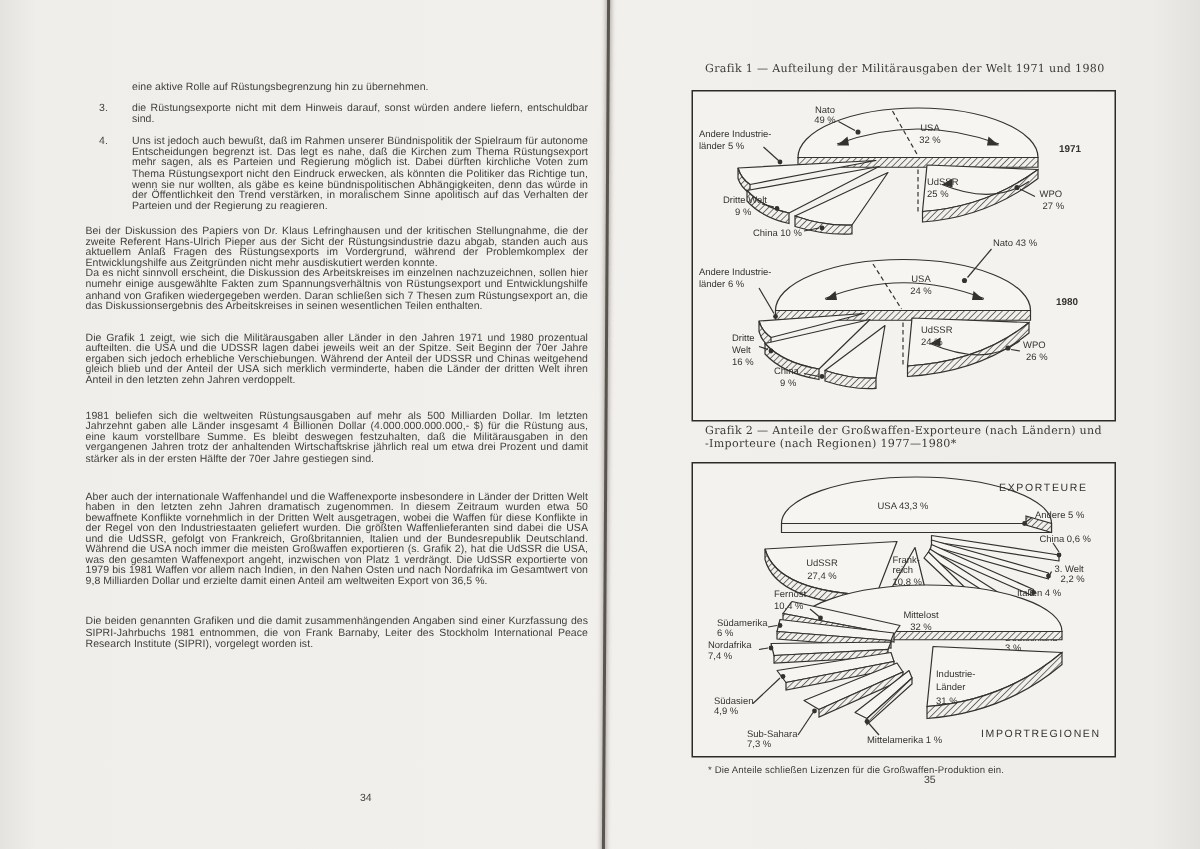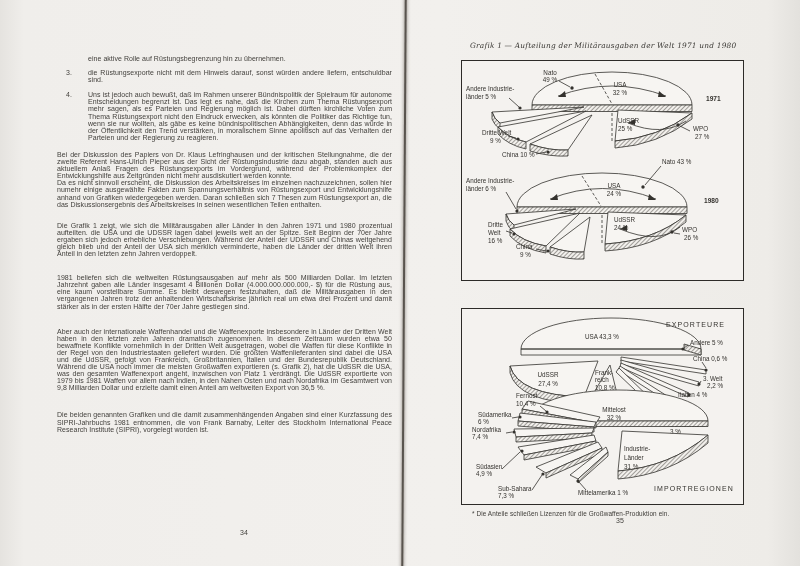--- a/index.html
+++ b/index.html
@@ -15,21 +15,21 @@
   .item{display:flex}
   .item .num{flex:0 0 22px;padding-left:9px;text-align:left}
   .item .itxt{flex:1;margin:0;text-align:justify}
   .para{margin:0}
   .mt7{margin-top:7px}.mt8{margin-top:8px}.mt10{margin-top:10px}
   .mt14{margin-top:14px}.mt17{margin-top:17px}.mt18{margin-top:18px}.mt20{margin-top:20px}
   .pagenum{position:absolute;font-size:7px;color:#45433f}
   .pn-left{left:240px;top:529px}
   .pn-right{left:616px;top:517px}
   
-  .g-title{position:absolute;font-family:"DejaVu Serif",serif;font-style:italic;
+  .g-title{position:absolute;font-family:"DejaVu Serif",serif;
        font-size:7.4px;line-height:9px;color:#3b3935;letter-spacing:.2px;white-space:nowrap}
   .gt1{left:470px;top:41px}
   .gt2{left:470px;top:282px;white-space:normal;width:290px}
   .chart-box{position:absolute;border:1.5px solid #2d2b28;background:#f4f2ef}
   .box1{left:461px;top:60px;width:281px;height:219px}
   .box2{left:461px;top:308px;width:281px;height:195px}
   .footnote{position:absolute;left:472px;top:510px;font-size:6.4px;color:#3e3c38;letter-spacing:.1px}
   svg{display:block}
   svg text{font-family:"Liberation Sans",sans-serif;font-size:6.3px;fill:#34322e}
   svg text.hd{font-size:7px;letter-spacing:1.1px}
@@ -168,20 +168,24 @@
         <text x="4" y="130">länder 6 %</text>
         <text x="26" y="166">Dritte</text>
         <text x="26" y="174">Welt</text>
         <text x="26" y="182">16 %</text>
         <text x="54" y="188">China</text>
         <text x="58" y="196">9 %</text>
       </g>
     </svg>
   </div>
 
+  <div class="g-title gt2">
+    <div>Grafik 2 — Anteile der Großwaffen-Exporteure (nach Ländern) und</div>
+    <div>-Importeure (nach Regionen) 1977—1980*</div>
+  </div>
 
   <div class="chart-box box2">
     <svg width="278" height="192" viewBox="0 0 278 192">
       <defs>
         <pattern id="h2" width="3" height="3" patternUnits="userSpaceOnUse" patternTransform="rotate(45)">
           <rect width="3" height="3" fill="#f2f0ec"></rect>
           <line x1="0" y1="0" x2="0" y2="3" stroke="#4c4944" stroke-width="1"></line>
         </pattern>
       </defs>
 

